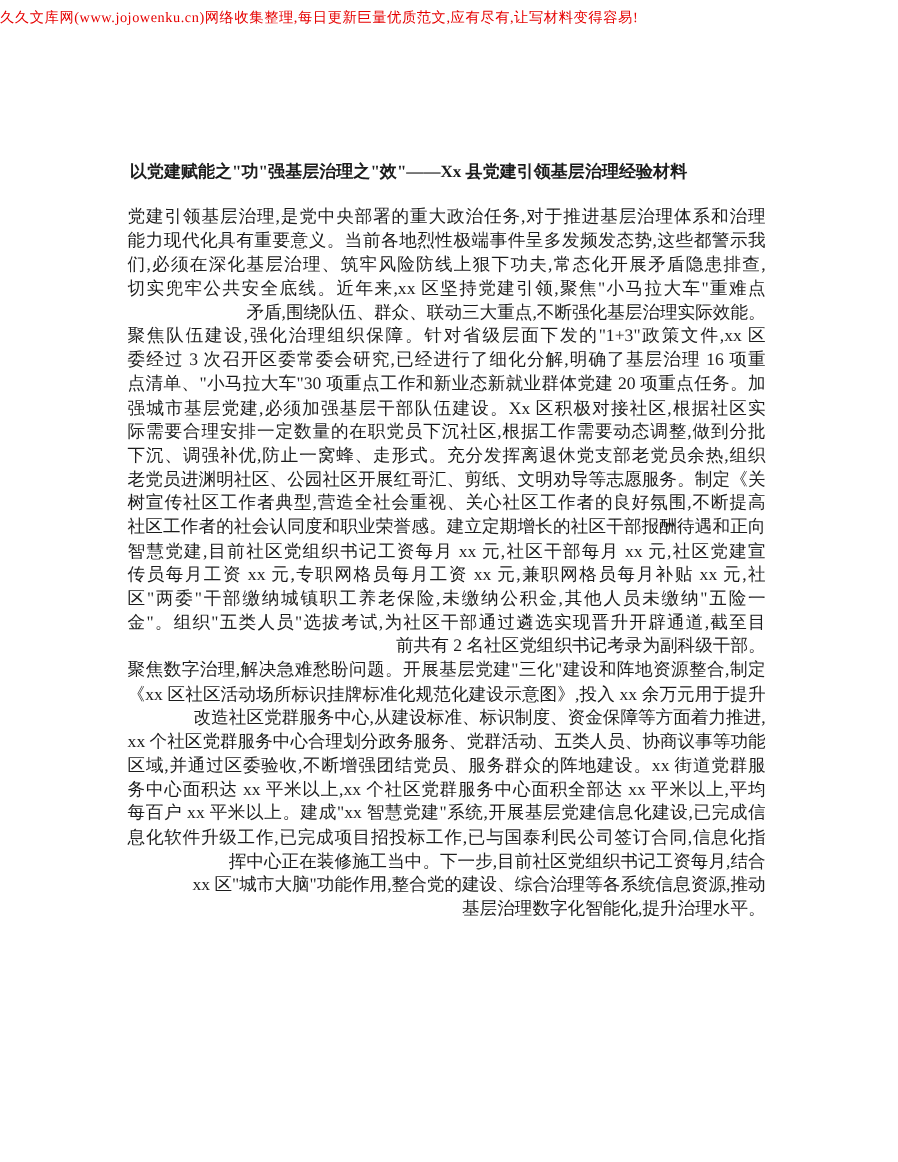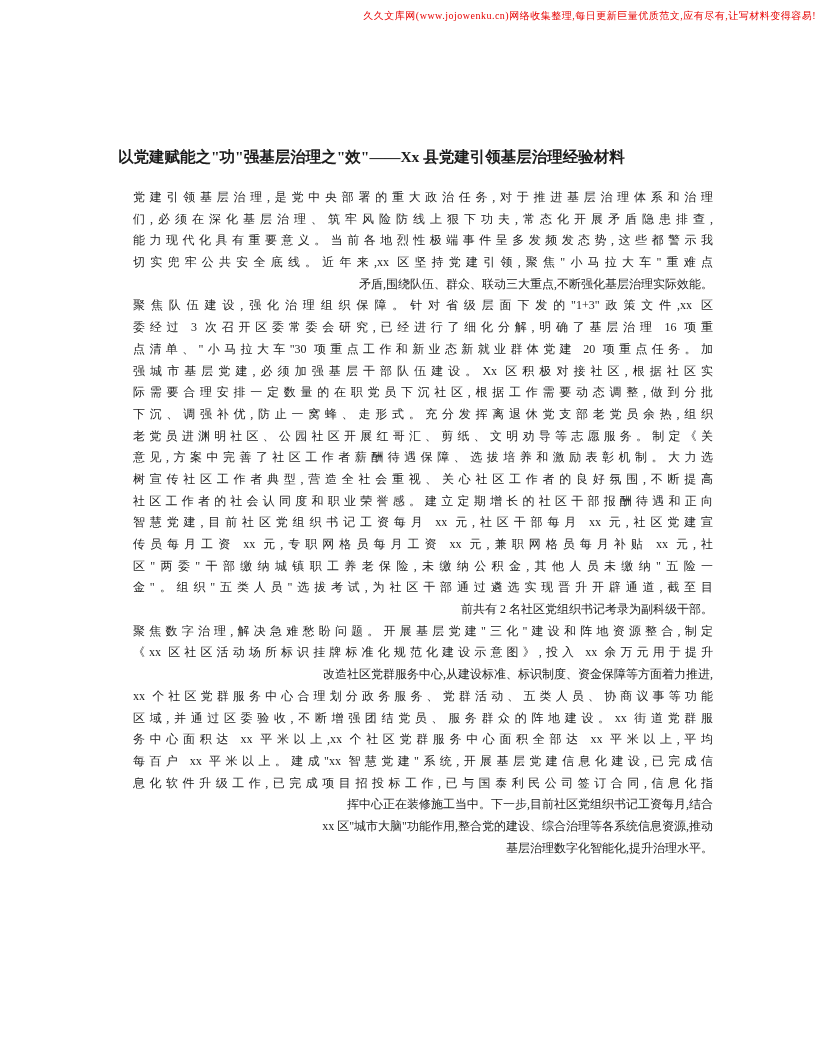--- a/index.html
+++ b/index.html
@@ -14,43 +14,43 @@
     background: #ffffff;
     overflow: hidden;
     font-family: "Liberation Serif", "DejaVu Serif", serif;
     color: #1c1c1c;
   }
   .banner {
     position: absolute;
     top: 7px;
     left: 0;
     width: 100%;
-    text-align: right;
-    font-size: 10px;
+    text-align: left;
+    font-size: 13px;
     line-height: 18px;
     letter-spacing: 0.5px;
     white-space: nowrap;
   }
   .title {
     position: absolute;
     top: 146px;
     left: 118px;
     width: 590px;
     margin: 0;
     font-size: 15.5px;
     font-weight: 700;
     line-height: 22px;
     white-space: nowrap;
   }
   .doc-body {
     position: absolute;
     top: 187px;
-    left: 133px;
+    left: 116px;
     width: 580px;
-    font-size: 12px;
+    font-size: 16px;
   }
   .line {
     height: 21.7px;
     line-height: 21.7px;
     text-align: right;
     overflow: visible;
   }
   .line.justify {
     text-align: justify;
     text-align-last: justify;
@@ -61,34 +61,33 @@
 <body>
 
 <div class="page">
   <div class="banner" style="color: rgb(230, 0, 0);">久久文库网(www.jojowenku.cn)网络收集整理,每日更新巨量优质范文,应有尽有,让写材料变得容易!</div>
 
   <h1 class="title">以党建赋能之"功"强基层治理之"效"——Xx 县党建引领基层治理经验材料</h1>
 
   <div class="doc-body">
       <div>
         <div class="line justify">党建引领基层治理,是党中央部署的重大政治任务,对于推进基层治理体系和治理</div>
+        <div class="line justify">能力现代化具有重要意义。当前各地烈性极端事件呈多发频发态势,这些都警示我</div>
         <div class="line justify">们,必须在深化基层治理、筑牢风险防线上狠下功夫,常态化开展矛盾隐患排查,</div>
-        <div class="line justify">能力现代化具有重要意义。当前各地烈性极端事件呈多发频发态势,这些都警示我</div>
         <div class="line justify">切实兜牢公共安全底线。近年来,xx 区坚持党建引领,聚焦"小马拉大车"重难点</div>
         <div class="line">矛盾,围绕队伍、群众、联动三大重点,不断强化基层治理实际效能。</div>
       </div>
       <div>
         <div class="line justify">聚焦队伍建设,强化治理组织保障。针对省级层面下发的"1+3"政策文件,xx 区</div>
         <div class="line justify">委经过 3 次召开区委常委会研究,已经进行了细化分解,明确了基层治理 16 项重</div>
         <div class="line justify">点清单、"小马拉大车"30 项重点工作和新业态新就业群体党建 20 项重点任务。加</div>
         <div class="line justify">强城市基层党建,必须加强基层干部队伍建设。Xx 区积极对接社区,根据社区实</div>
         <div class="line justify">际需要合理安排一定数量的在职党员下沉社区,根据工作需要动态调整,做到分批</div>
         <div class="line justify">下沉、调强补优,防止一窝蜂、走形式。充分发挥离退休党支部老党员余热,组织</div>
         <div class="line justify">老党员进渊明社区、公园社区开展红哥汇、剪纸、文明劝导等志愿服务。制定《关</div>
-        <div class="line justify">意见,方案中完善了社区工作者薪酬待遇保障、选拔培养和激励表彰机制。大力选</div>
         <div class="line justify">树宣传社区工作者典型,营造全社会重视、关心社区工作者的良好氛围,不断提高</div>
         <div class="line justify">社区工作者的社会认同度和职业荣誉感。建立定期增长的社区干部报酬待遇和正向</div>
         <div class="line justify">智慧党建,目前社区党组织书记工资每月 xx 元,社区干部每月 xx 元,社区党建宣</div>
         <div class="line justify">传员每月工资 xx 元,专职网格员每月工资 xx 元,兼职网格员每月补贴 xx 元,社</div>
         <div class="line justify">区"两委"干部缴纳城镇职工养老保险,未缴纳公积金,其他人员未缴纳"五险一</div>
         <div class="line justify">金"。组织"五类人员"选拔考试,为社区干部通过遴选实现晋升开辟通道,截至目</div>
         <div class="line">前共有 2 名社区党组织书记考录为副科级干部。</div>
       </div>
       <div>
         <div class="line justify">聚焦数字治理,解决急难愁盼问题。开展基层党建"三化"建设和阵地资源整合,制定</div>

